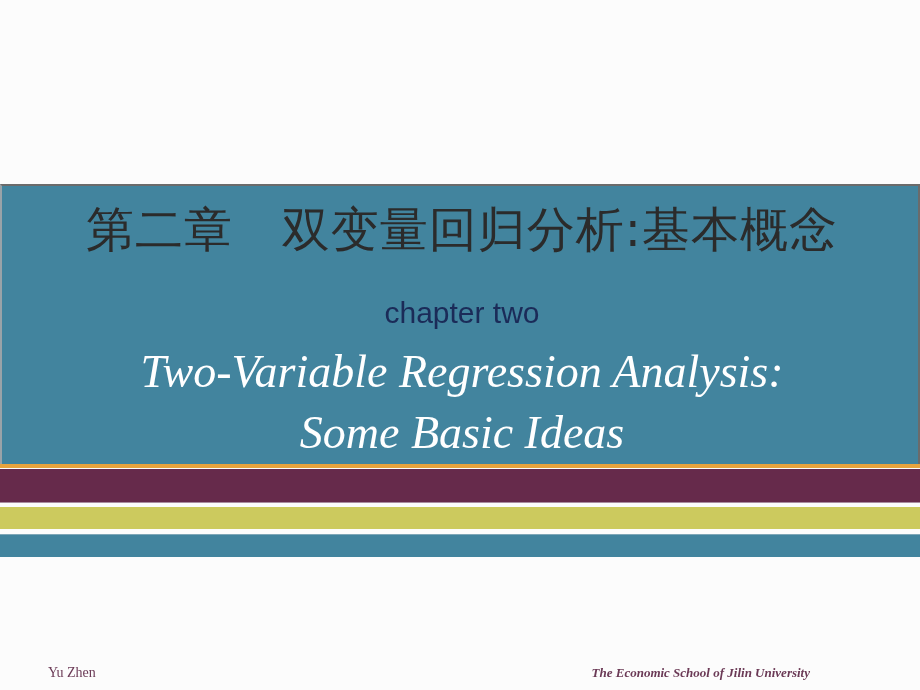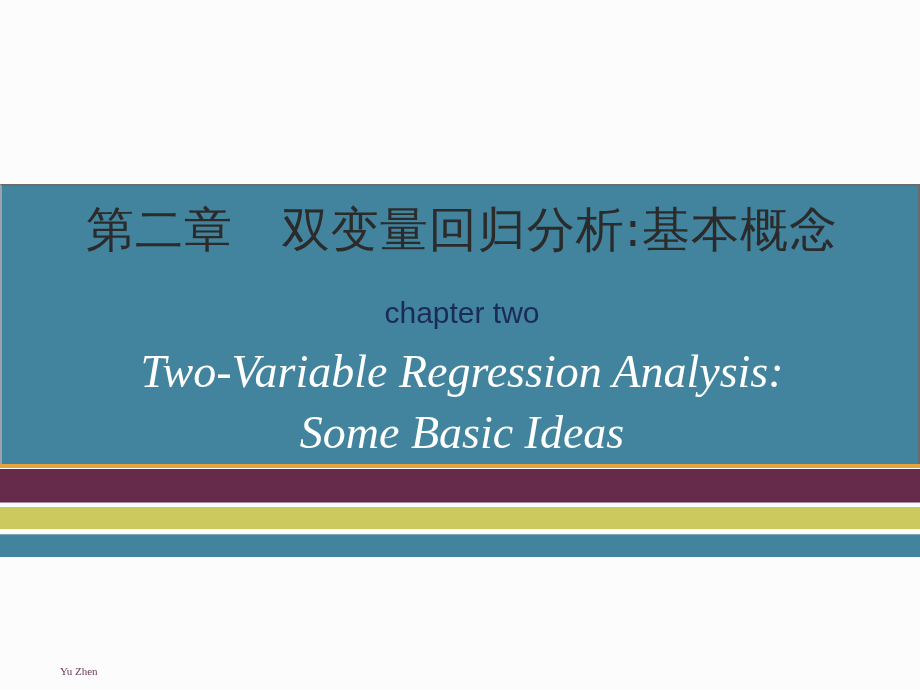--- a/index.html
+++ b/index.html
@@ -113,24 +113,24 @@
     top: 534px;
     width: 920px;
     height: 22px;
     background: #42849e;
     border-top: 1px solid #7fa7b8;
   }
 
   
   #footer-left {
     position: absolute;
-    left: 60px;
+    left: 48px;
     top: 665px;
     font-family: "Liberation Serif", "DejaVu Serif", serif;
-    font-size: 11px;
+    font-size: 14px;
     color: #6b3a56;
     white-space: nowrap;
   }
   #footer-right {
     position: absolute;
     right: 38px;
     top: 665px;
     font-family: "Liberation Serif", "DejaVu Serif", serif;
     font-size: 13px;
     font-weight: bold;
@@ -157,14 +157,15 @@
 
   </div>
 
   <div id="bar-orange"></div>
   <div id="bar-maroon"></div>
   <div id="bar-yellow"></div>
   <div id="bar-teal"></div>
 
   <div id="footer-left">Yu Zhen</div>
 
+  <div id="footer-right">The Economic School of Jilin University</div>
 
 </div>
 
 </body></html>

